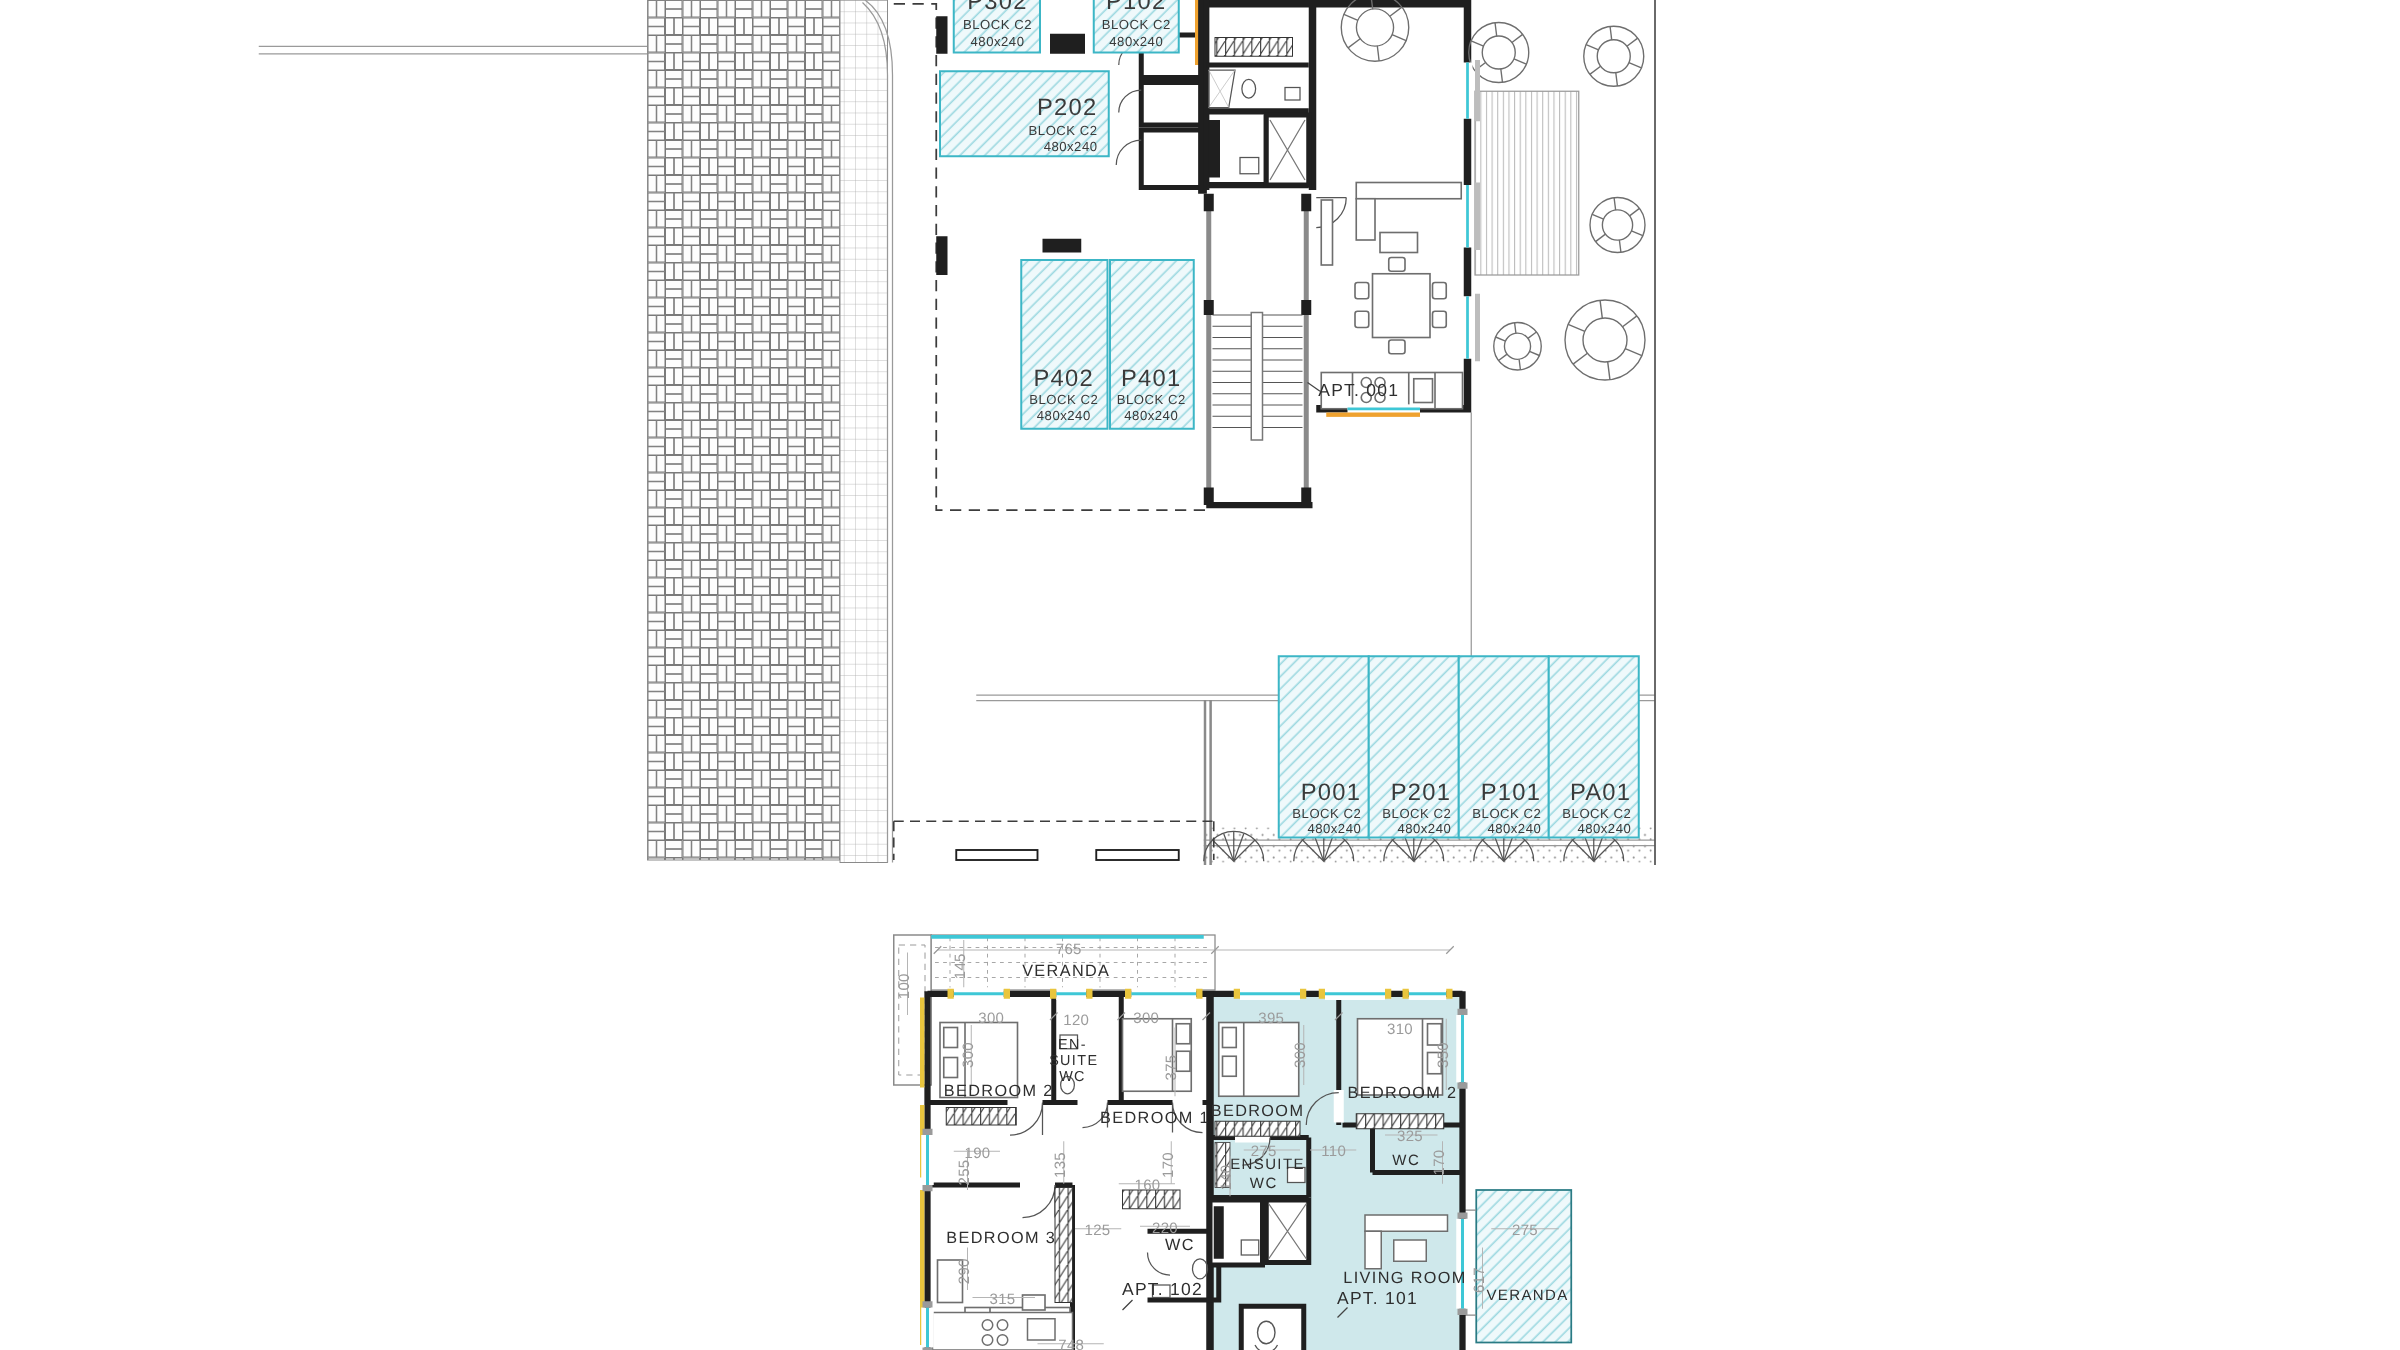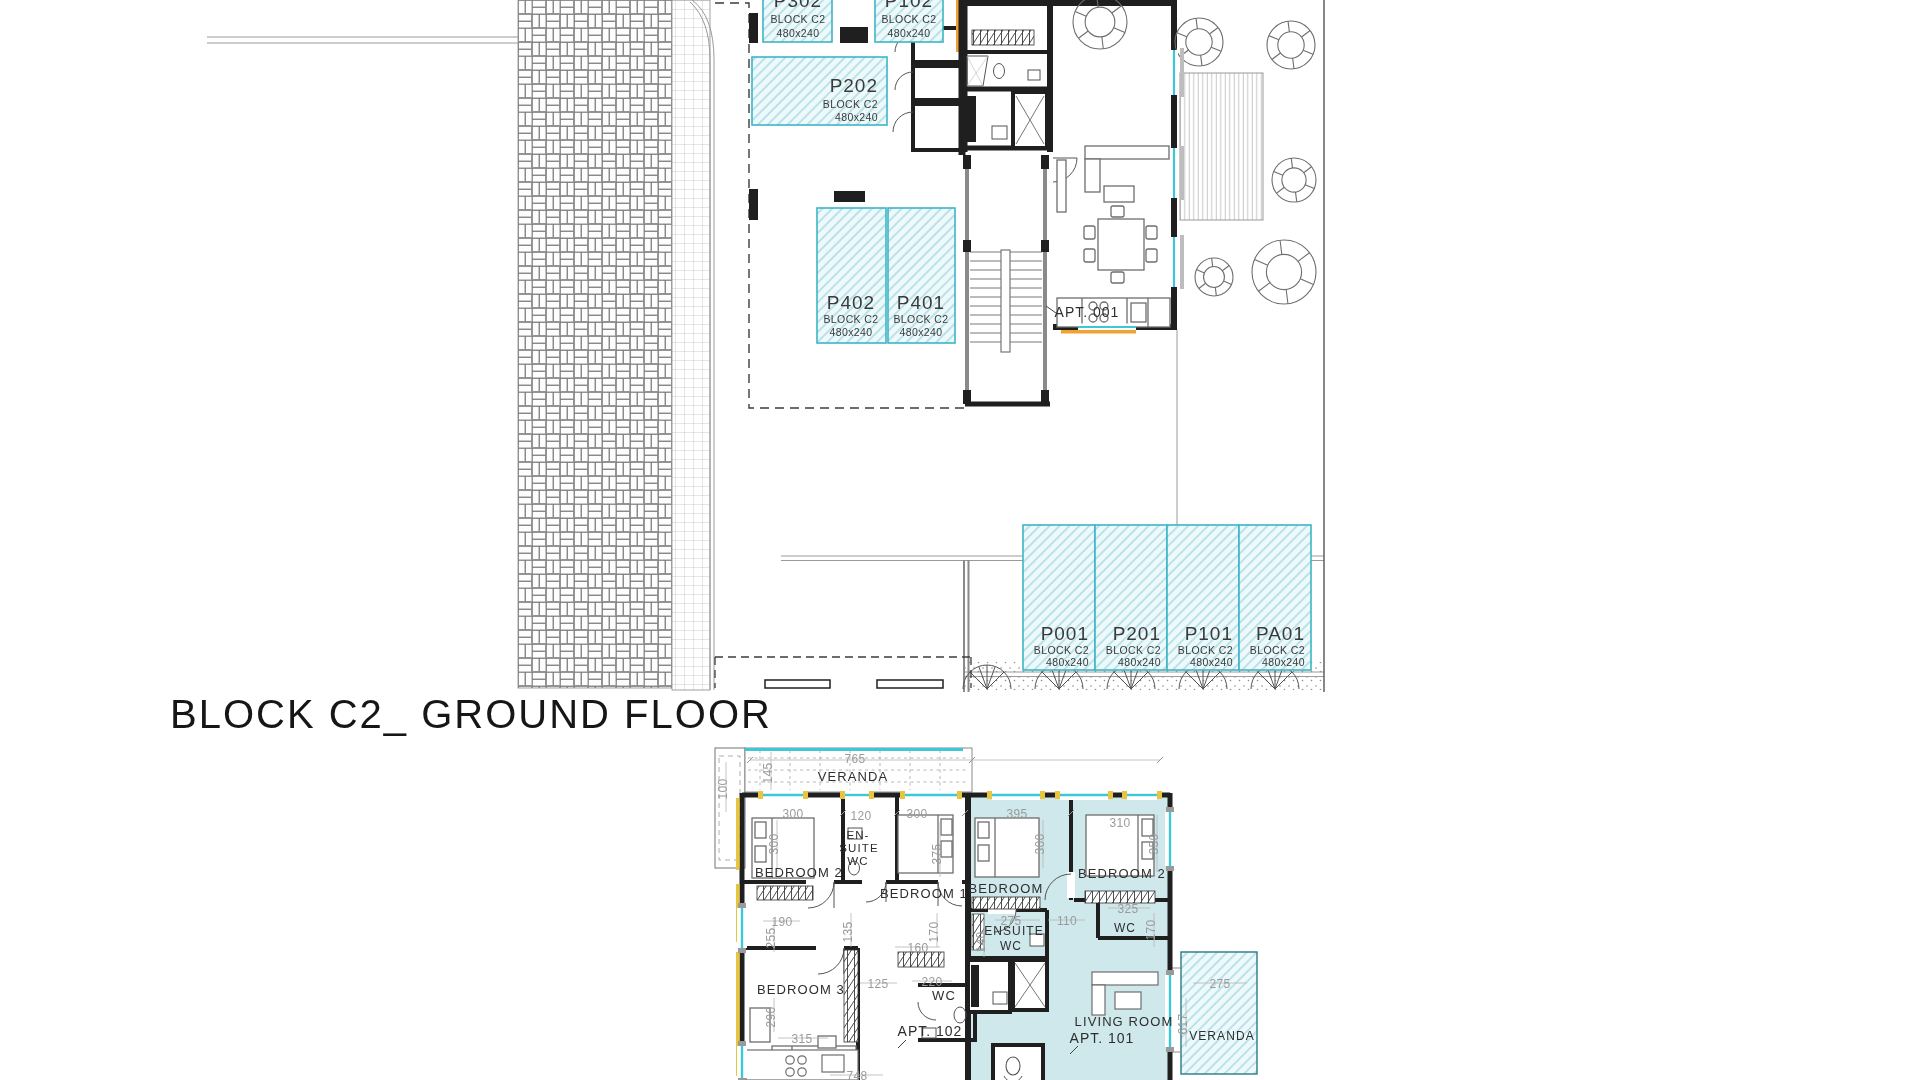--- a/index.html
+++ b/index.html
@@ -560,14 +560,13 @@
         <text x="878" y="988" text-anchor="middle" class="dim">125</text>
         <text x="932" y="986" text-anchor="middle" class="dim">220</text>
         <text x="775" y="1017" text-anchor="middle" class="dim" transform="rotate(-90 775 1017)">290</text>
         <text x="802" y="1043" text-anchor="middle" class="dim">315</text>
         <text x="857" y="1080" text-anchor="middle" class="dim">748</text>
         <text x="1220" y="988" text-anchor="middle" class="dim">275</text>
         <text x="1187" y="1024" text-anchor="middle" class="dim" transform="rotate(-90 1187 1024)">617</text>
       </g>
 </svg>
 
-<div id="title">BLOCK C2_ GROUND FLOOR</div>
 </div>
 
 </body></html>

